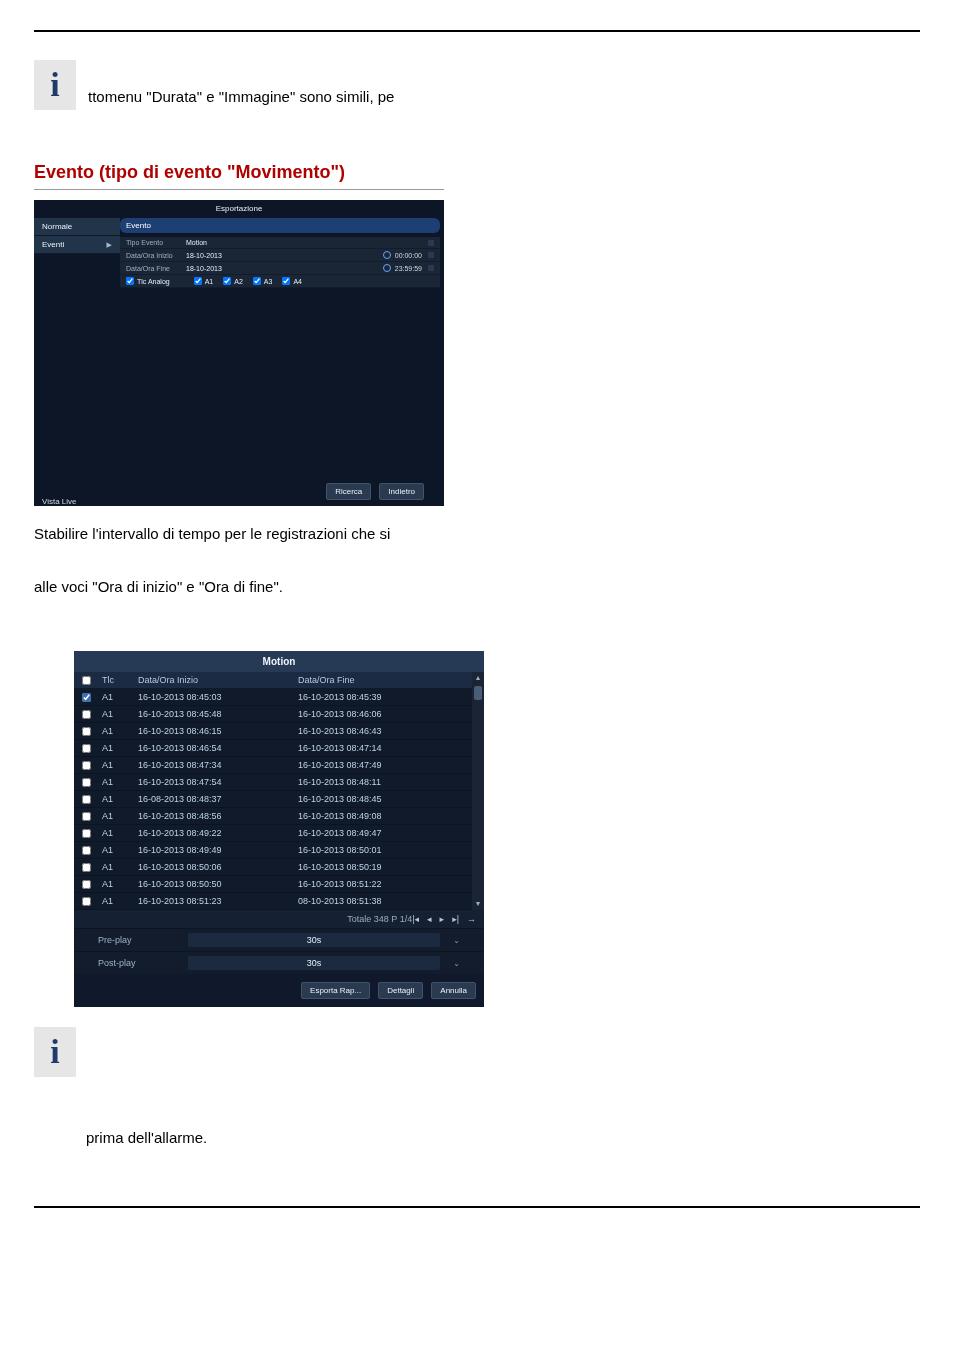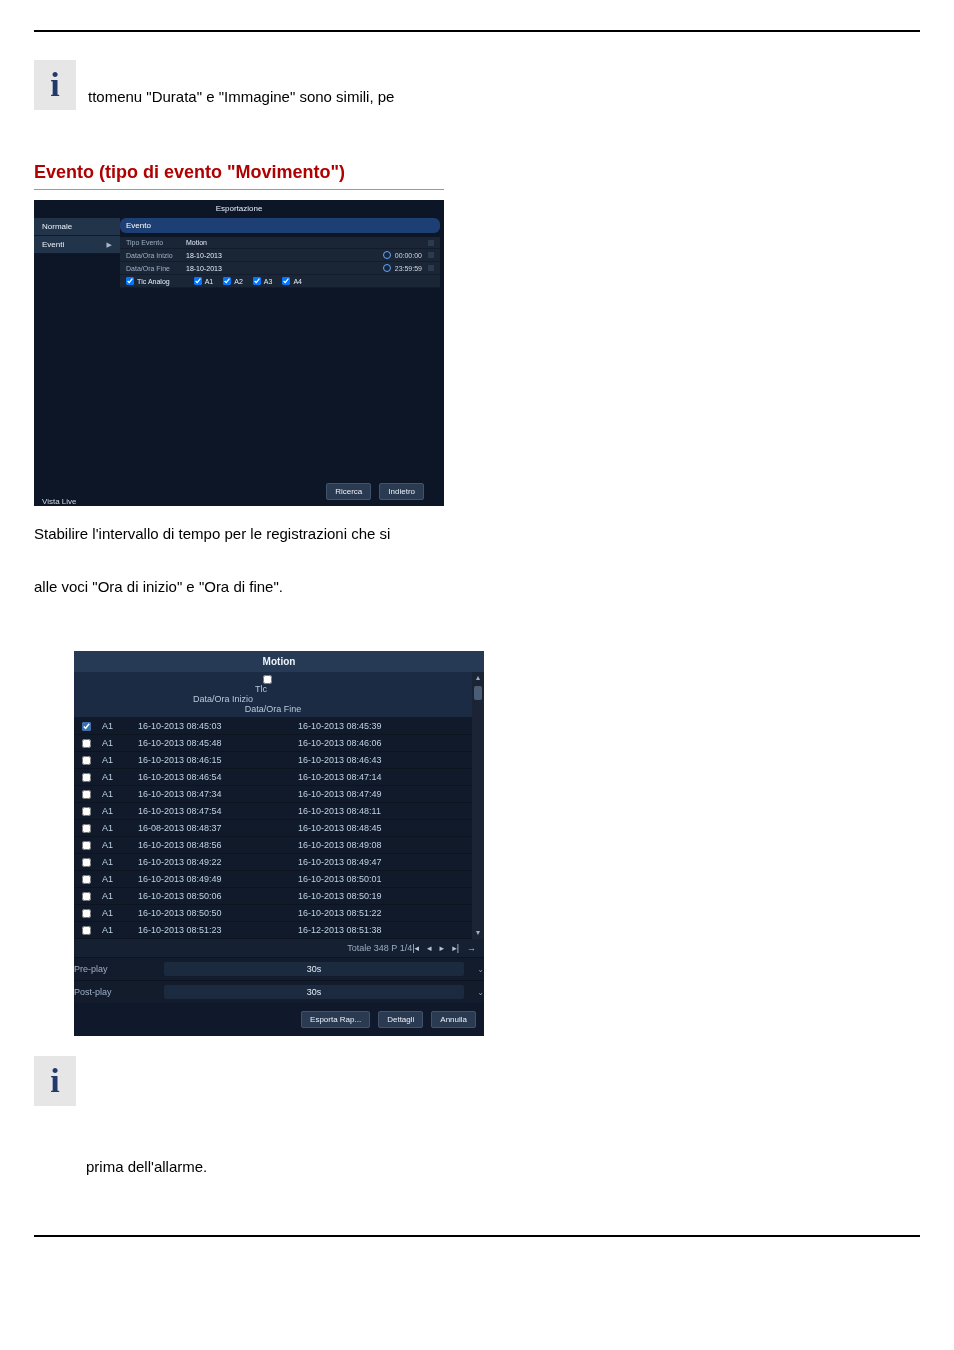--- a/index.html
+++ b/index.html
@@ -203,21 +203,20 @@
   .fig2-head, .fig2-row {
     display: flex;
     align-items: center;
     padding: 3px 8px;
   }
   .fig2-head {
     background: #1a2b43;
     color: #b9c8da;
     font-size: 9px;
     border-bottom: 1px solid #111a2a;
-    flex-direction: column;
   }
   .fig2-row {
     background: #111a2a;
     border-bottom: 1px solid #0c1420;
     font-size: 9px;
     color: #bfd2e6;
   }
   .c-chk { width: 20px; display:flex; align-items:center; }
   .c-tlc { width: 36px; }
   .c-s   { width: 160px; }
@@ -261,21 +260,21 @@
     display: flex;
     gap: 8px;
     align-items: center;
     color: #c8d6e8;
     font-size: 9px;
   }
   .nav-ctrls span { opacity: 0.9; }
   .fig2-setrow {
     display: flex;
     align-items: center;
-    padding: 4px 0;
+    padding: 4px 24px;
     background: #121c2d;
     border-top: 1px solid #0c1420;
     font-size: 9px;
   }
   .fig2-setrow .slabel { width: 90px; color: #9fb0c6; }
   .fig2-setrow .sval {
     flex: 1;
     text-align: center;
     background: #1b2a3e;
     padding: 2px 0;
@@ -499,21 +498,21 @@
               <span class="c-tlc">A1</span>
               <span class="c-s">16-10-2013 08:50:50</span>
               <span class="c-e">16-10-2013 08:51:22</span>
             </div>
             <div class="fig2-row">
               <span class="c-chk">
                 <input type="checkbox" style="">
               </span>
               <span class="c-tlc">A1</span>
               <span class="c-s">16-10-2013 08:51:23</span>
-              <span class="c-e">16-12-2013 08:51:38</span>
+              <span class="c-e">08-10-2013 08:51:38</span>
             </div>
           </div>
       </div>
       <div class="fig2-scroll">
         <span class="sbtn">▴</span>
         <span class="thumb"></span>
         <span style="flex:1"></span>
         <span class="sbtn">▾</span>
       </div>
     </div>

